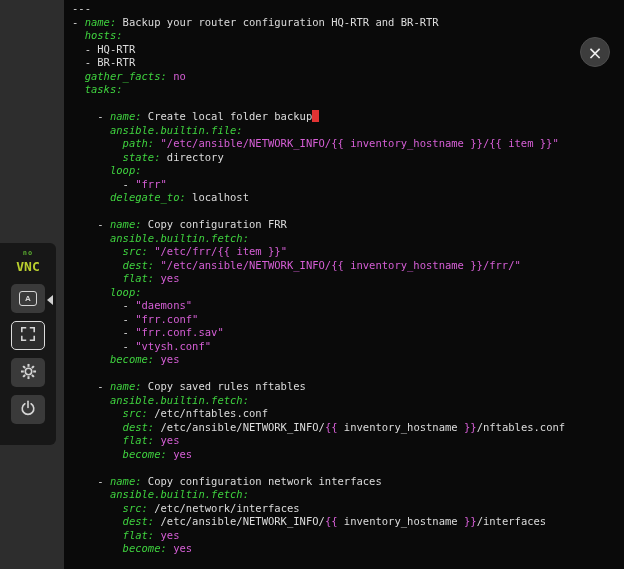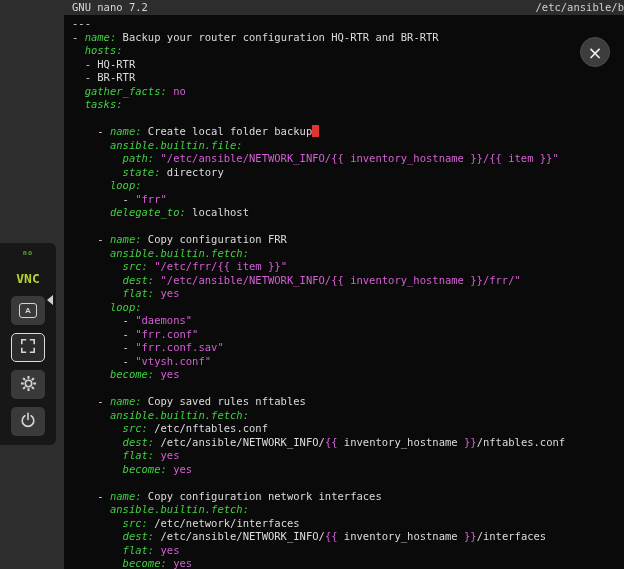--- a/index.html
+++ b/index.html
@@ -28,21 +28,21 @@
   .tp{color:var(--plain);}
   .tc{background:var(--cursor);color:var(--cursor);}
   
   .vnc-bar{
     position:absolute;left:0;top:243px;width:56px;height:202px;background:#171717;
     border-radius:0 6px 6px 0;box-sizing:border-box;padding-top:7px;
     display:flex;flex-direction:column;align-items:center;
   }
   .vnc-logo{text-align:center;line-height:1;margin-bottom:7px;}
   .logo-small{display:block;font-size:7px;font-weight:bold;letter-spacing:1px;color:#58a82f;}
-  .logo-main{display:block;font-size:13px;font-weight:bold;color:#b9cf2e;margin-top:15px;}
+  .logo-main{display:block;font-size:13px;font-weight:bold;color:#b9cf2e;margin-top:3px;}
   .vnc-btn{
     width:34px;height:29px;margin:4px 0;background:#3a3a3a;border:none;border-radius:5px;
     display:flex;align-items:center;justify-content:center;cursor:pointer;padding:0;box-sizing:border-box;
   }
   .vnc-btn.active{background:#2c2c2c;border:1.5px solid #dcdcdc;}
   .kbd-a{
     display:flex;align-items:center;justify-content:center;
     width:16px;height:13px;border:1.3px solid #d5d5d5;border-radius:3px;
     font-size:8px;font-weight:bold;color:#d5d5d5;
   }
@@ -59,24 +59,20 @@
   .close-btn{
     position:absolute;left:580px;top:37px;width:30px;height:30px;border-radius:50%;
     background:#3d3d3d;border:1px solid #4d4d4d;color:#f0f0f0;cursor:pointer;padding:0;
     font-size:18px;line-height:27px;text-align:center;font-family:"DejaVu Sans",sans-serif;
   }
 </style>
 </head>
 <body>
 
 <div class="terminal">
-  <div class="nano-header">
-    <span class="app">GNU nano 7.2</span>
-    <span class="file">/etc/ansible/b</span>
-  </div>
   <pre class="editor" id="editor"><div class="code-line"><span class="tp">---</span></div><div class="code-line"><span class="tp">- </span><span class="tk">name:</span><span class="tp"> Backup your router configuration HQ-RTR and BR-RTR</span></div><div class="code-line"><span class="tp">  </span><span class="tk">hosts:</span></div><div class="code-line"><span class="tp">  - HQ-RTR</span></div><div class="code-line"><span class="tp">  - BR-RTR</span></div><div class="code-line"><span class="tp">  </span><span class="tk">gather_facts:</span><span class="ts"> no</span></div><div class="code-line"><span class="tp">  </span><span class="tk">tasks:</span></div><div class="code-line">&nbsp;</div><div class="code-line"><span class="tp">    - </span><span class="tk">name:</span><span class="tp"> Create local folder backup</span><span class="tc"> </span></div><div class="code-line"><span class="tp">      </span><span class="tk">ansible.builtin.file:</span></div><div class="code-line"><span class="tp">        </span><span class="tk">path:</span><span class="ts"> "/etc/ansible/NETWORK_INFO/{{ inventory_hostname }}/{{ item }}"</span></div><div class="code-line"><span class="tp">        </span><span class="tk">state:</span><span class="tp"> directory</span></div><div class="code-line"><span class="tp">      </span><span class="tk">loop:</span></div><div class="code-line"><span class="tp">        - </span><span class="ts">"frr"</span></div><div class="code-line"><span class="tp">      </span><span class="tk">delegate_to:</span><span class="tp"> localhost</span></div><div class="code-line">&nbsp;</div><div class="code-line"><span class="tp">    - </span><span class="tk">name:</span><span class="tp"> Copy configuration FRR</span></div><div class="code-line"><span class="tp">      </span><span class="tk">ansible.builtin.fetch:</span></div><div class="code-line"><span class="tp">        </span><span class="tk">src:</span><span class="ts"> "/etc/frr/{{ item }}"</span></div><div class="code-line"><span class="tp">        </span><span class="tk">dest:</span><span class="ts"> "/etc/ansible/NETWORK_INFO/{{ inventory_hostname }}/frr/"</span></div><div class="code-line"><span class="tp">        </span><span class="tk">flat:</span><span class="ts"> yes</span></div><div class="code-line"><span class="tp">      </span><span class="tk">loop:</span></div><div class="code-line"><span class="tp">        - </span><span class="ts">"daemons"</span></div><div class="code-line"><span class="tp">        - </span><span class="ts">"frr.conf"</span></div><div class="code-line"><span class="tp">        - </span><span class="ts">"frr.conf.sav"</span></div><div class="code-line"><span class="tp">        - </span><span class="ts">"vtysh.conf"</span></div><div class="code-line"><span class="tp">      </span><span class="tk">become:</span><span class="ts"> yes</span></div><div class="code-line">&nbsp;</div><div class="code-line"><span class="tp">    - </span><span class="tk">name:</span><span class="tp"> Copy saved rules nftables</span></div><div class="code-line"><span class="tp">      </span><span class="tk">ansible.builtin.fetch:</span></div><div class="code-line"><span class="tp">        </span><span class="tk">src:</span><span class="tp"> /etc/nftables.conf</span></div><div class="code-line"><span class="tp">        </span><span class="tk">dest:</span><span class="tp"> /etc/ansible/NETWORK_INFO/</span><span class="ts">{{</span><span class="tp"> inventory_hostname </span><span class="ts">}}</span><span class="tp">/nftables.conf</span></div><div class="code-line"><span class="tp">        </span><span class="tk">flat:</span><span class="ts"> yes</span></div><div class="code-line"><span class="tp">        </span><span class="tk">become:</span><span class="ts"> yes</span></div><div class="code-line">&nbsp;</div><div class="code-line"><span class="tp">    - </span><span class="tk">name:</span><span class="tp"> Copy configuration network interfaces</span></div><div class="code-line"><span class="tp">      </span><span class="tk">ansible.builtin.fetch:</span></div><div class="code-line"><span class="tp">        </span><span class="tk">src:</span><span class="tp"> /etc/network/interfaces</span></div><div class="code-line"><span class="tp">        </span><span class="tk">dest:</span><span class="tp"> /etc/ansible/NETWORK_INFO/</span><span class="ts">{{</span><span class="tp"> inventory_hostname </span><span class="ts">}}</span><span class="tp">/interfaces</span></div><div class="code-line"><span class="tp">        </span><span class="tk">flat:</span><span class="ts"> yes</span></div><div class="code-line"><span class="tp">        </span><span class="tk">become:</span><span class="ts"> yes</span></div></pre>
 </div>
 
 <div class="vnc-bar">
   <div class="vnc-logo">
     <span class="logo-small">no</span>
     <span class="logo-main">VNC</span>
   </div>
 
   <button class="vnc-btn">

